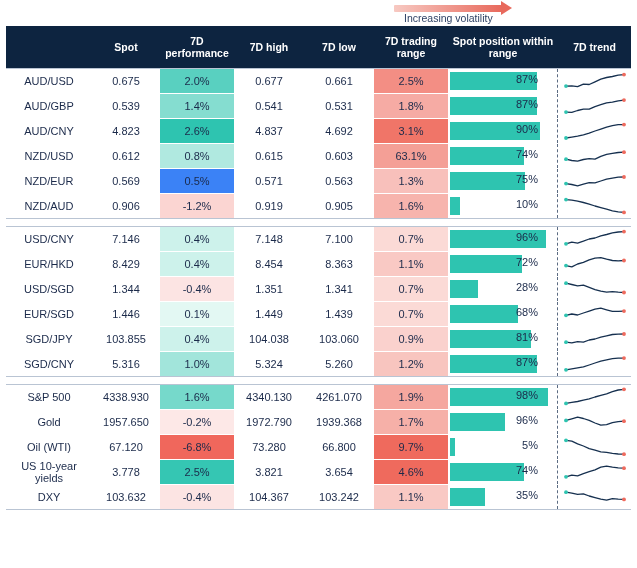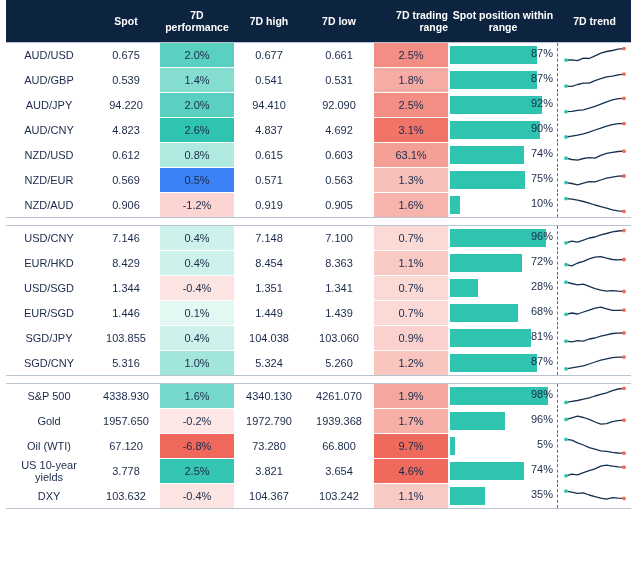--- a/index.html
+++ b/index.html
@@ -74,21 +74,21 @@
     text-align: center;
     vertical-align: middle;
     height: 42px;
     line-height: 1.15;
   }
   thead th.lbl { width: 86px; }
   thead th.spot { width: 68px; }
   thead th.perf { width: 74px; }
   thead th.high { width: 70px; }
   thead th.low  { width: 70px; }
-  thead th.rng  { width: 74px; text-align: right; }
+  thead th.rng  { width: 74px; }
   thead th.pos  { width: 110px; }
   thead th.trend{ width: 73px; }
 
   tbody td {
     height: 24px;
     font-size: 11px;
     text-align: center;
     vertical-align: middle;
     background: #ffffff;
     border-bottom: 1px solid #ffffff;
@@ -118,21 +118,21 @@
   }
   .posbar {
     position: absolute;
     left: 0;
     top: 2px;
     height: 18px;
     background: #2ec4b0;
   }
   .posval {
     position: absolute;
-    right: 1px;
+    right: 16px;
     top: 3px;
     font-size: 11px;
     color: #1b2a4a;
   }
   .dash {
     position: absolute;
     right: -4px;
     top: -1px;
     bottom: -1px;
     border-right: 1px dashed #5b6b82;
@@ -143,20 +143,25 @@
     background: #ffffff;
     padding: 0;
   }
   .spark { display: block; margin: 0 auto; }
 </style>
 </head>
 <body>
 
 <div class="wrap">
 
+  <div class="legend">
+    <div class="legend-bar"></div>
+    <div class="legend-arrow"></div>
+    <div class="legend-label">Increasing volatility</div>
+  </div>
 
   <table class="grid">
     <thead>
       <tr>
         <th class="lbl"></th>
         <th class="spot">Spot</th>
         <th class="perf">7D performance</th>
         <th class="high">7D high</th>
         <th class="low">7D low</th>
         <th class="rng">7D trading range</th>
@@ -203,42 +208,20 @@
           </td>
           <td class="trendcell">
             <svg class="spark" width="62" height="20" viewBox="0 0 62 20">
               <path d="M2.0,16.1 L7.8,16.4 L13.6,14.5 L19.4,13.2 L25.2,13.2 L31.0,10.6 L36.8,8.7 L42.6,6.8 L48.4,6.2 L54.2,4.9 L60.0,4.1" fill="none" stroke="#16304f" stroke-width="1.3" stroke-linejoin="round" stroke-linecap="round"></path>
               <circle cx="2" cy="16.1" r="1.9" fill="#2ec4b0"></circle>
               <circle cx="60" cy="4.1" r="1.9" fill="#ef6a5d"></circle>
             </svg>
           </td>
         </tr>
         <tr>
-          <td class="name">AUD/JPY</td>
-          <td>94.220</td>
-          <td style="background:rgb(89,208,192)">2.0%</td>
-          <td>94.410</td>
-          <td>92.090</td>
-          <td style="background:rgb(243,142,132)">2.5%</td>
-          <td class="poscell">
-            <div class="posinner">
-              <div class="posbar" style="width:92px"></div>
-              <div class="posval">92%</div>
-              <div class="dash"></div>
-            </div>
-          </td>
-          <td class="trendcell">
-            <svg class="spark" width="62" height="20" viewBox="0 0 62 20">
-              <path d="M2.0,16.7 L7.8,16.4 L13.6,15.4 L19.4,14.8 L25.2,13.2 L31.0,11.3 L36.8,9.2 L42.6,6.8 L48.4,4.9 L54.2,3.6 L60.0,3.3" fill="none" stroke="#16304f" stroke-width="1.3" stroke-linejoin="round" stroke-linecap="round"></path>
-              <circle cx="2" cy="16.7" r="1.9" fill="#2ec4b0"></circle>
-              <circle cx="60" cy="3.3" r="1.9" fill="#ef6a5d"></circle>
-            </svg>
-          </td>
-        </tr>
-        <tr>
           <td class="name">AUD/CNY</td>
           <td>4.823</td>
           <td style="background:rgb(46,196,176)">2.6%</td>
           <td>4.837</td>
           <td>4.692</td>
           <td style="background:rgb(240,117,104)">3.1%</td>
           <td class="poscell">
             <div class="posinner">
               <div class="posbar" style="width:90px"></div>
               <div class="posval">90%</div>

